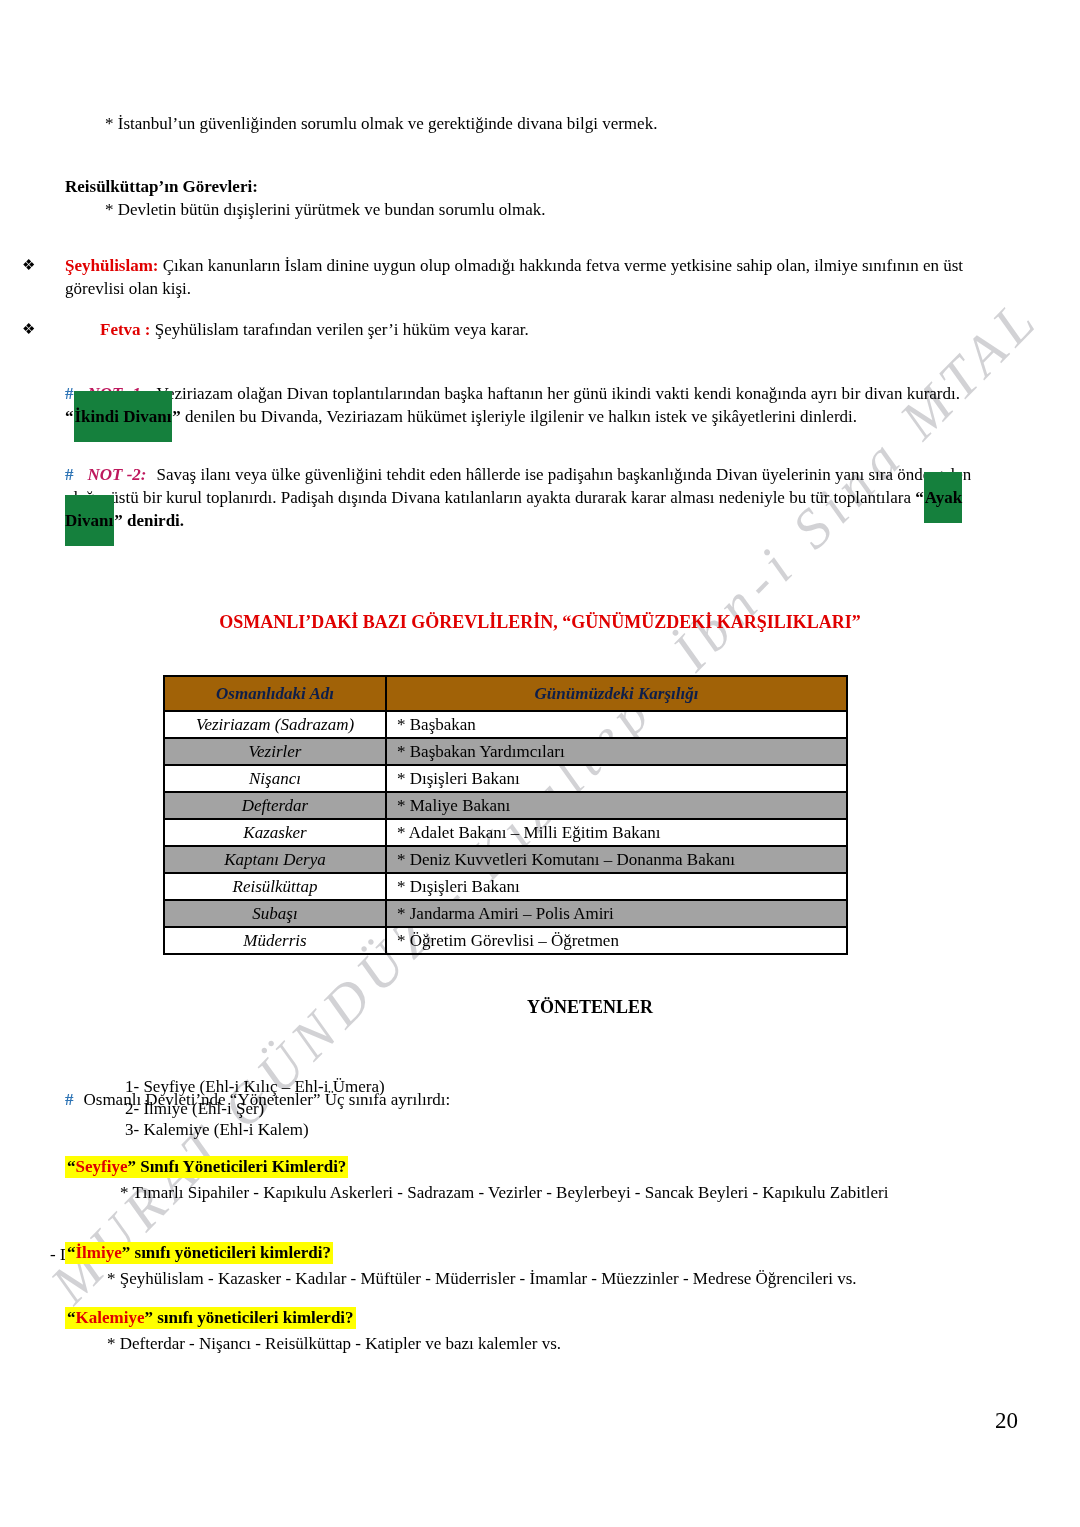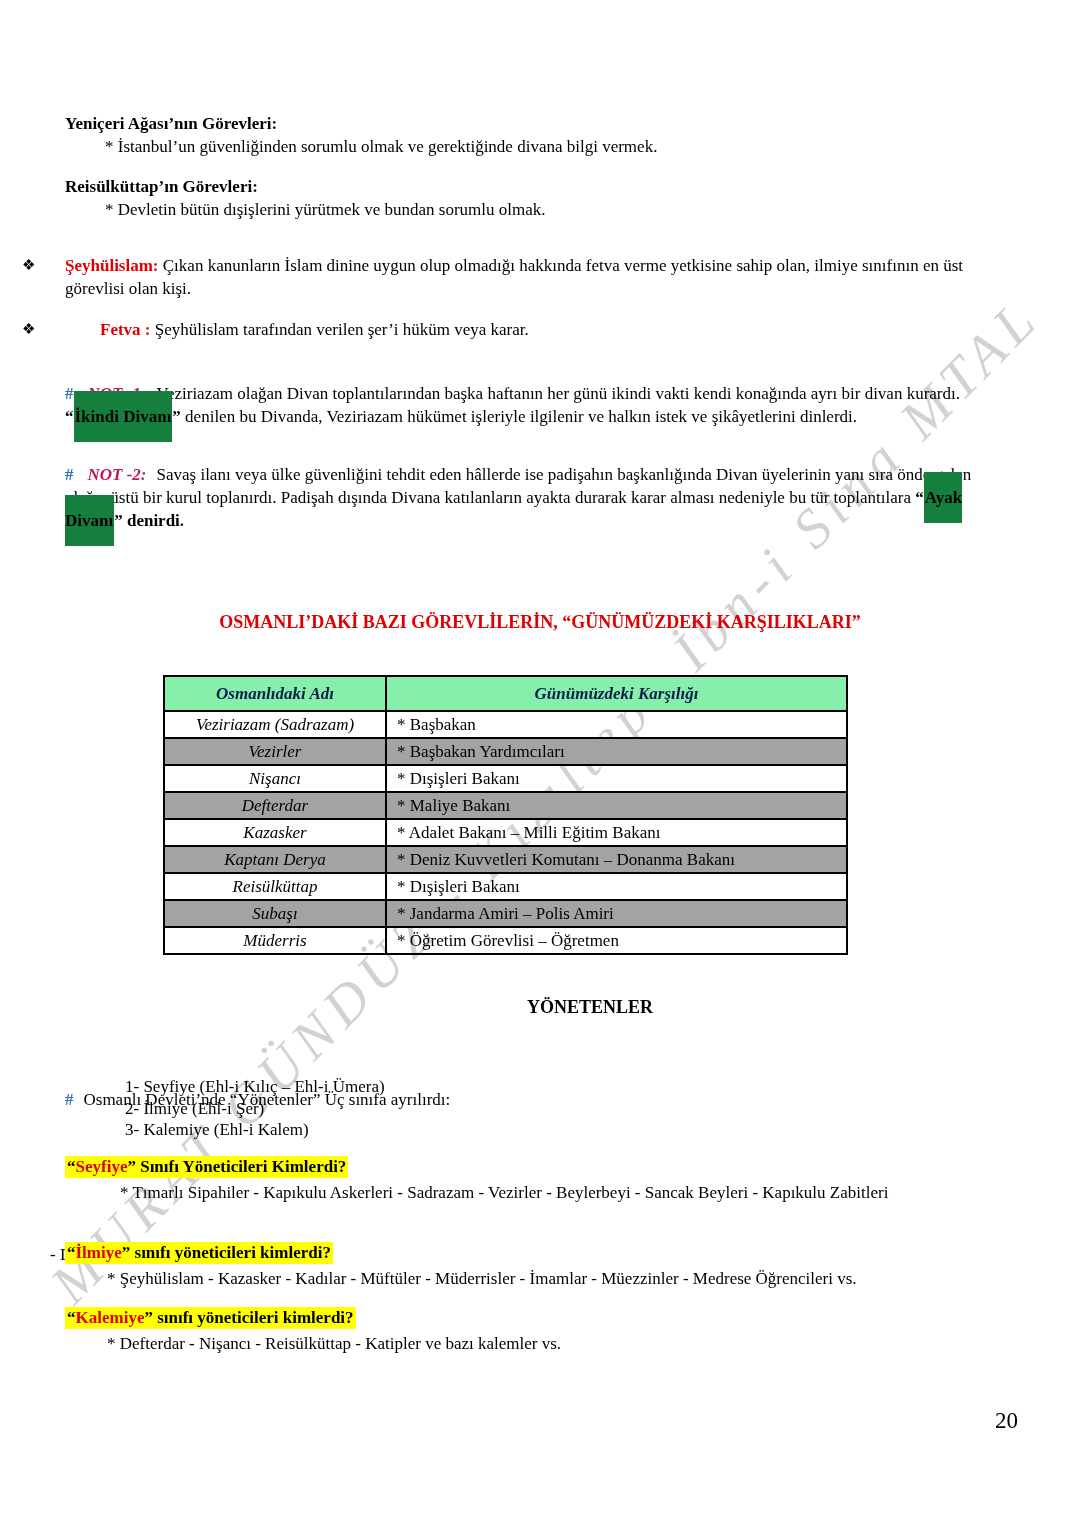--- a/index.html
+++ b/index.html
@@ -23,21 +23,21 @@
     position:absolute;left:545px;top:800px;z-index:0;white-space:nowrap;
     transform:translate(-50%,-50%) rotate(-45.5deg);
     font-size:56px;letter-spacing:8px;font-style:italic;
     color:rgba(125,125,135,0.35);pointer-events:none;
   }
   .content{position:relative;z-index:1;}
   
   .otable{border-collapse:collapse;width:685px;table-layout:fixed;}
   .otable th,.otable td{border:2px solid #000;font-size:17px;overflow:hidden;}
   .otable th{
-    background:#86efac;color:#0d1e4a;font-weight:bold;font-style:italic;
+    background:#a16207;color:#0d1e4a;font-weight:bold;font-style:italic;
     height:31px;
   }
   .otable td{height:23px;padding:1px 4px;background:transparent;}
   .col-ottoman{width:218px;text-align:center;font-style:italic;}
   .col-modern{text-align:left;padding-left:10px !important;}
   tr.hl td{background:#a3a3a3;}
   
   .center-title{left:0;right:0;text-align:center;font-weight:bold;font-size:18px;}
   
   .qa-heading{display:inline-block;background:#ffff00;font-weight:bold;font-size:17px;line-height:22px;padding:0 2px;}
@@ -50,21 +50,20 @@
 </head>
 <body>
 
 <div class="page">
 
   <div class="watermark">MURAT GÜNDÜZ - Kızıltepe İbn-i Sina MTAL</div>
 
   <div class="content">
 
     <div class="abs fs" style="top:112px;left:65px;width:960px;">
-      <p class="b">Yeniçeri Ağası’nın  Görevleri:</p>
       <p class="indent">* İstanbul’un güvenliğinden sorumlu olmak ve gerektiğinde divana bilgi vermek.</p>
     </div>
 
     <div class="abs fs" style="top:175px;left:65px;width:960px;">
       <p class="b">Reisülküttap’ın Görevleri:</p>
       <p class="indent">* Devletin bütün dışişlerini yürütmek ve bundan sorumlu olmak.</p>
     </div>
 
     <div class="abs fs" style="top:254px;left:0;width:1020px;">
       <span class="bullet">❖</span>

